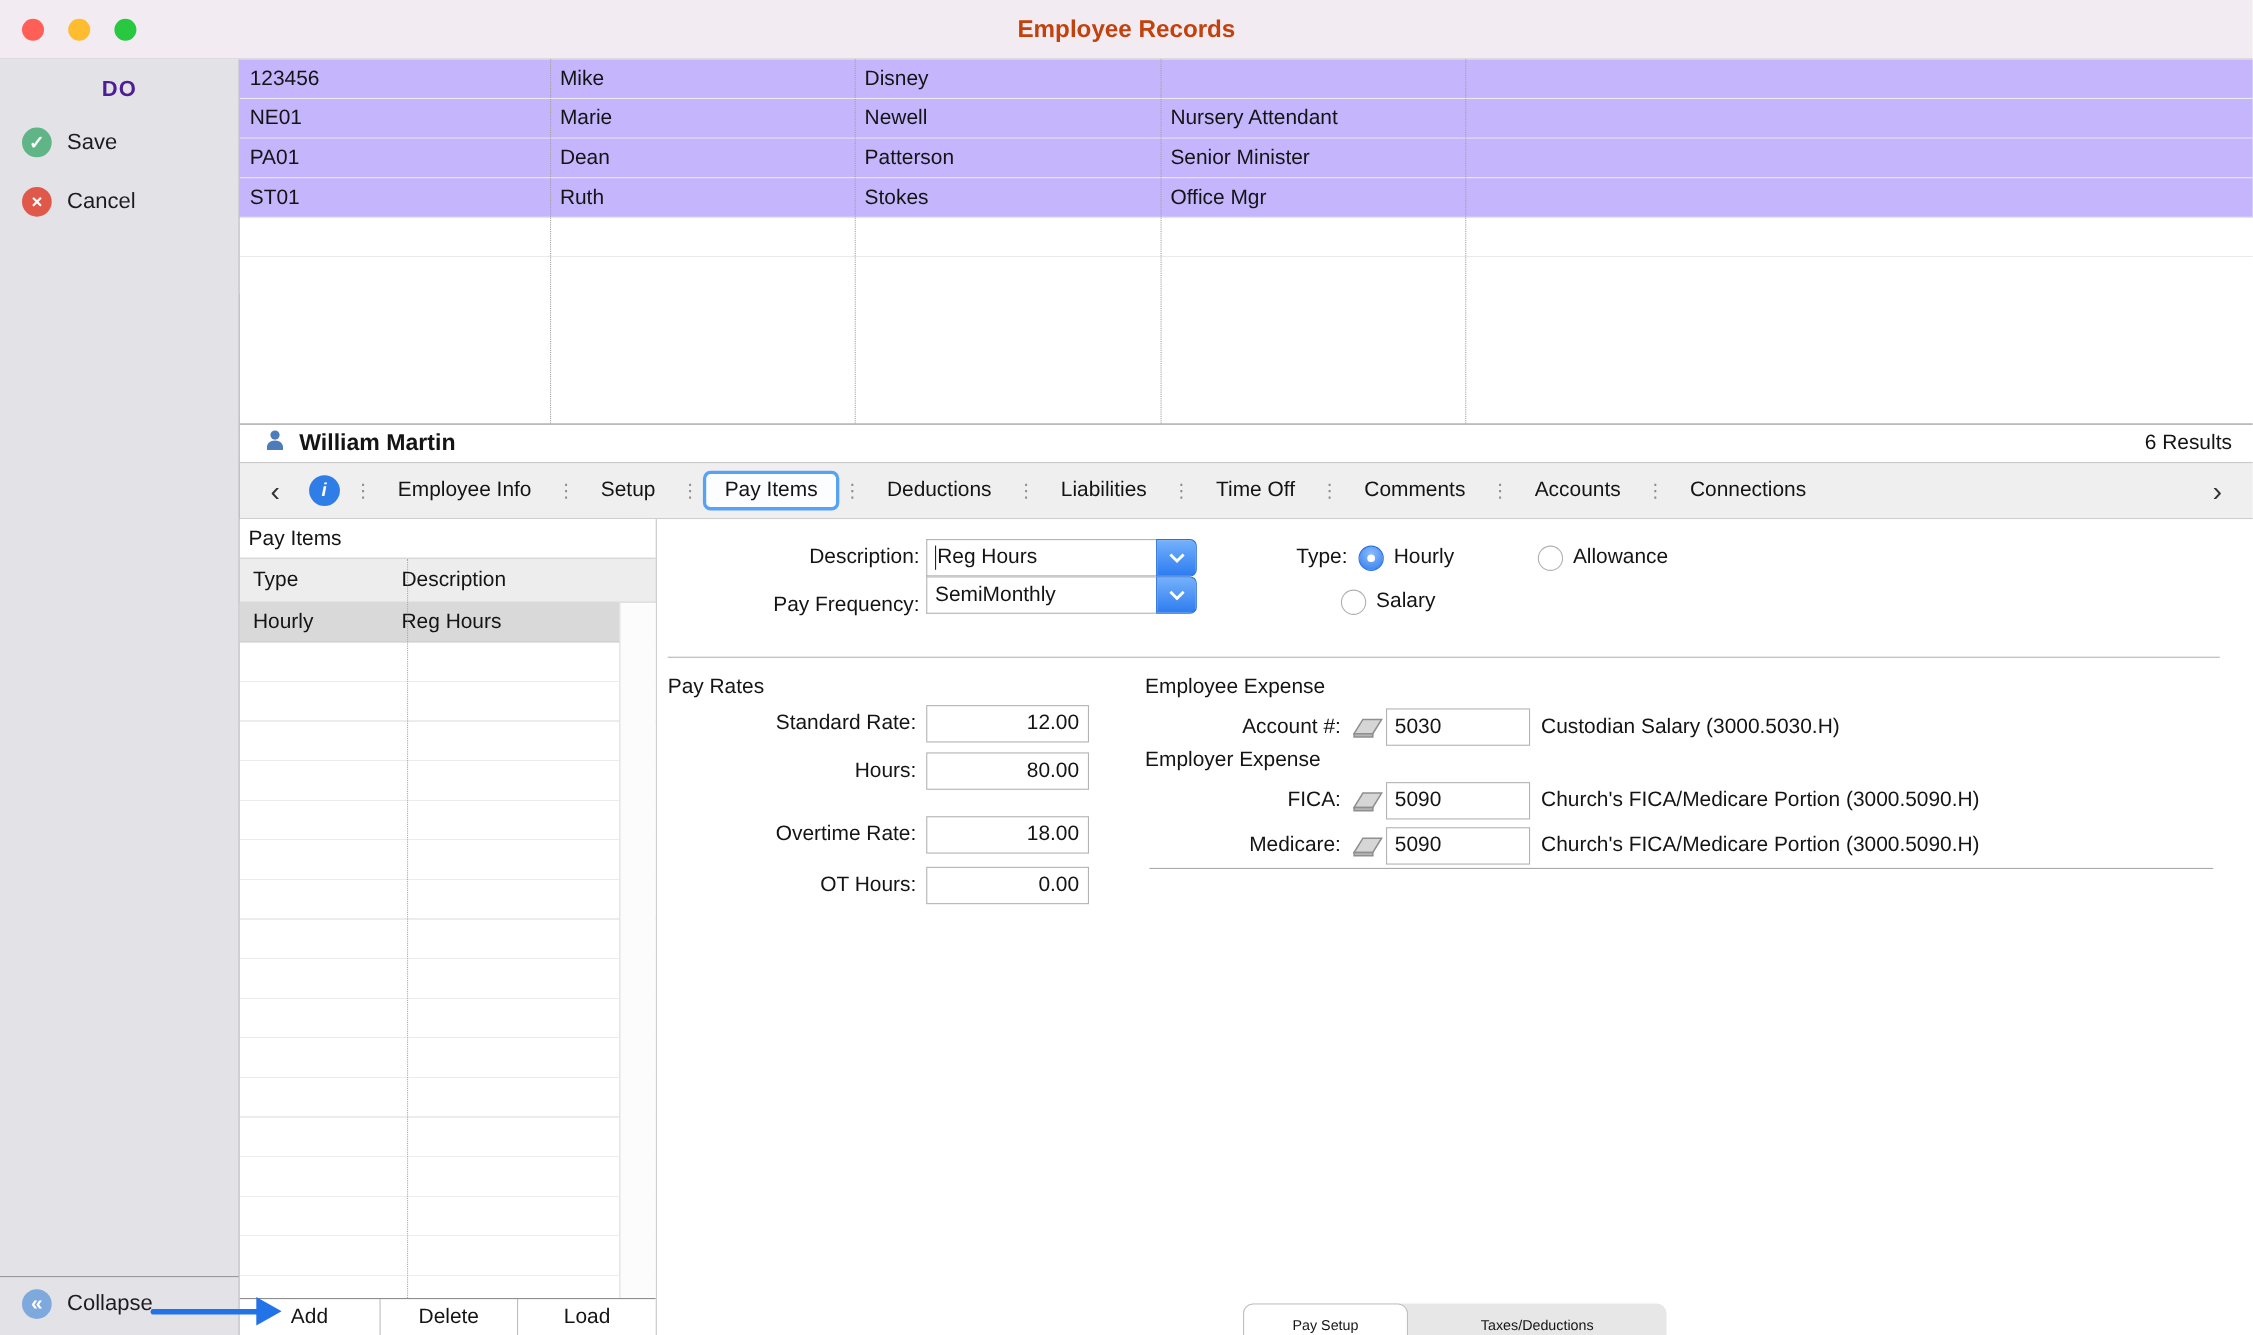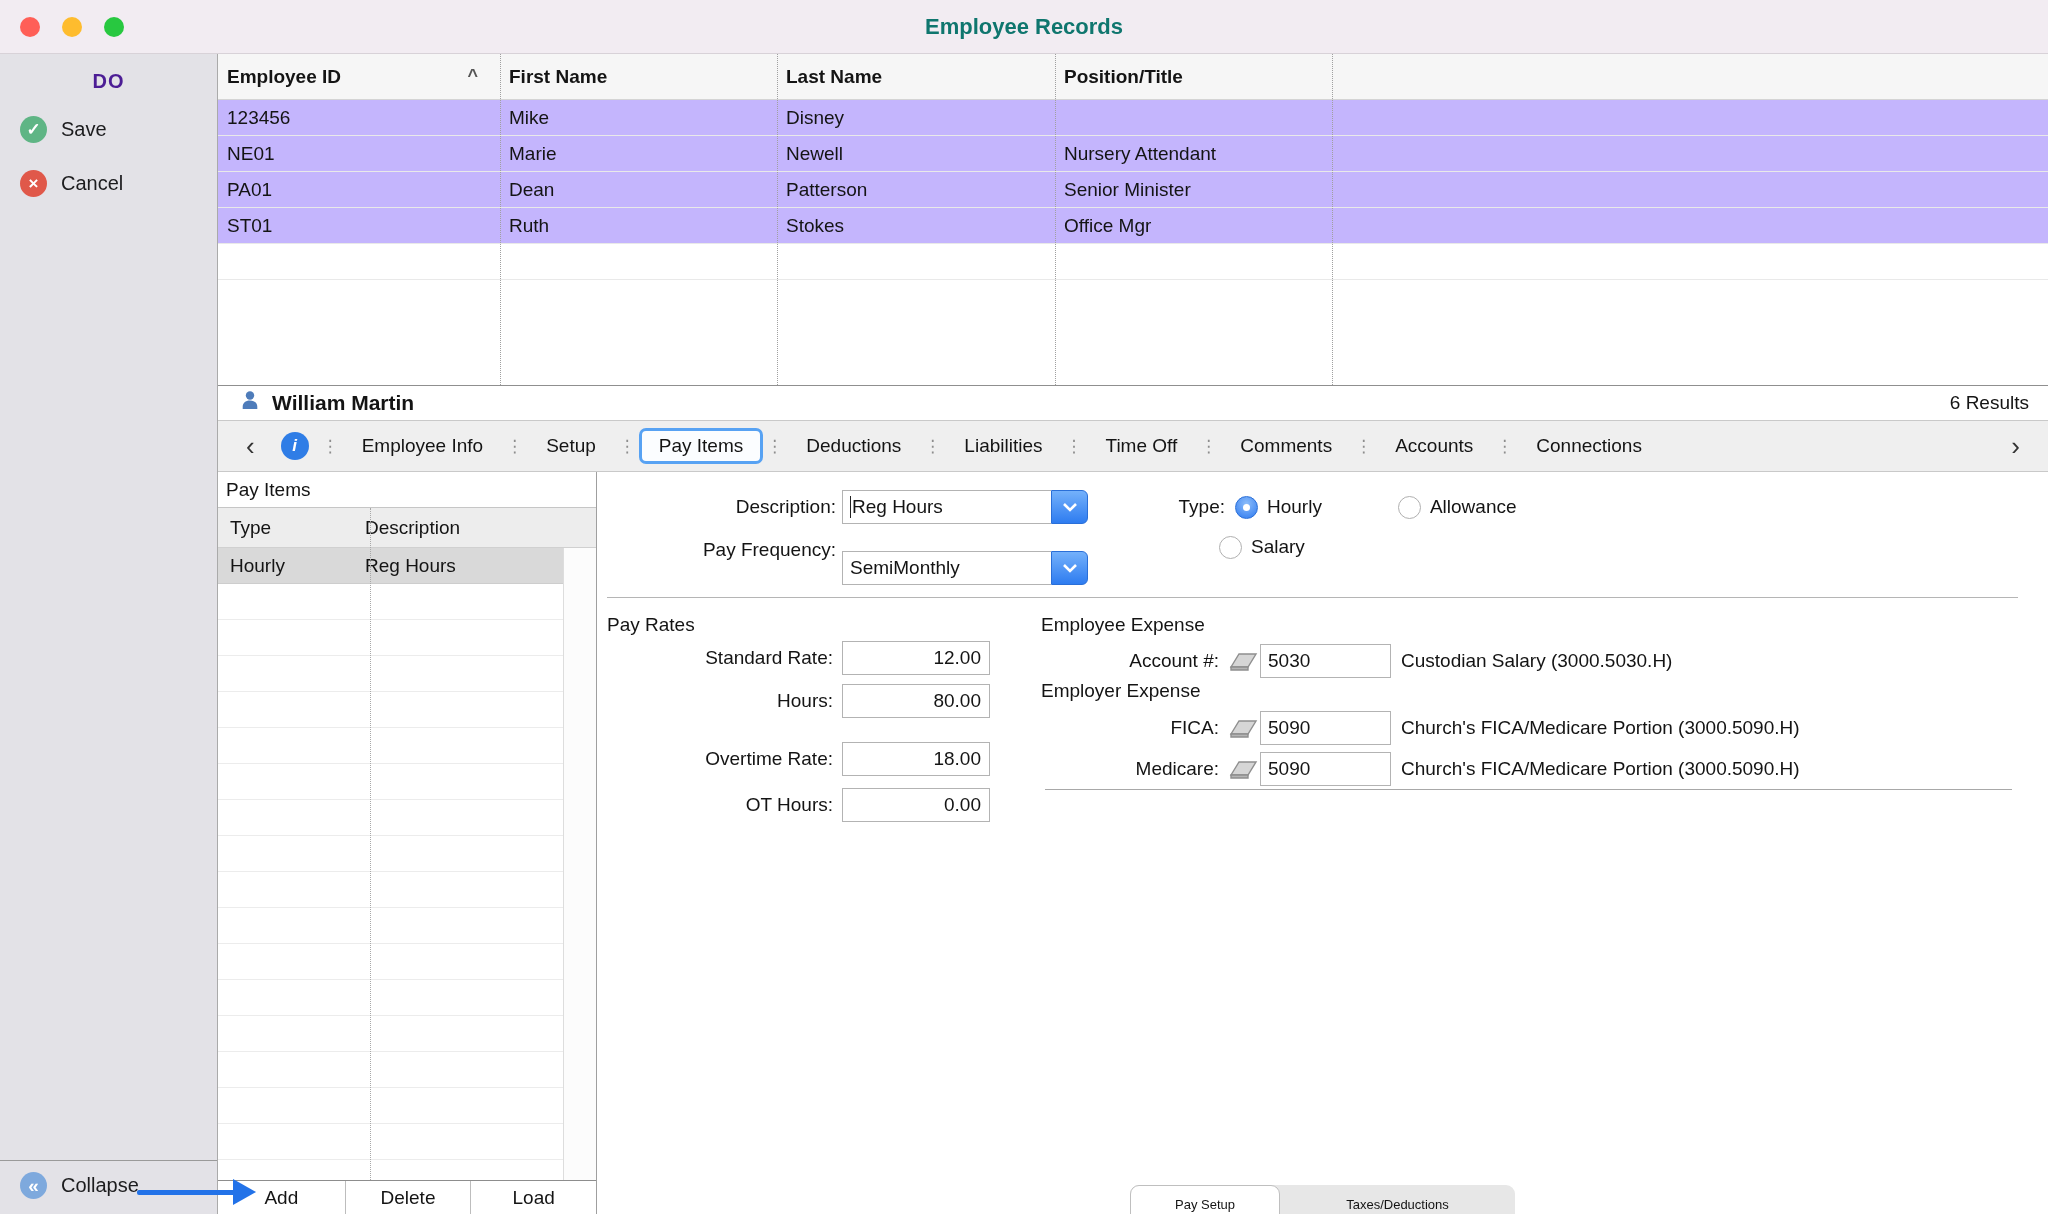--- a/index.html
+++ b/index.html
@@ -12,21 +12,21 @@
     color:#141414;
   }
 
   
   .titlebar { position:absolute; left:0; top:0; width:2048px; height:54px;
     background:#f2ecf2; border-bottom:1px solid #d8d2d8; }
   .light { position:absolute; top:17px; width:20px; height:20px; border-radius:50%; }
   .light.red { left:20px; background:#ff5f57; }
   .light.yellow { left:62px; background:#febc2e; }
   .light.green { left:104px; background:#28c840; }
-  .win-title { line-height:53px; text-align:center; font-weight:bold; font-size:22px; color:#0f766e; }
+  .win-title { line-height:53px; text-align:center; font-weight:bold; font-size:22px; color:#c2410c; }
 
   
   .sidebar { position:absolute; left:0; top:54px; width:218px; height:1160px;
     background:#e3e2e7; border-right:1px solid #aaaaaa; }
   .do-label { padding-top:16px; text-align:center; color:#4c1d95; font-weight:bold;
     font-size:20px; letter-spacing:1px; }
   .side-item { position:absolute; left:20px; display:flex; align-items:center; gap:14px;
     font-size:20px; color:#1c1c1e; }
   .side-item.save { top:62px; }
   .side-item.cancel { top:116px; }
@@ -151,30 +151,20 @@
     <span>Cancel</span>
   </div>
   <div class="side-divider"></div>
   <div class="side-item collapse">
     <span class="icon-circle blue">«</span>
     <span>Collapse</span>
   </div>
 </div>
 
 <div class="emp-table">
-  <div class="grid-row thead">
-    <div class="th-first">
-      <span>Employee ID</span>
-      <span class="sort-caret">^</span>
-    </div>
-    <div>First Name</div>
-    <div>Last Name</div>
-    <div>Position/Title</div>
-    <div></div>
-  </div>
 
   <div class="grid-row trow">
     <div>123456</div>
     <div>Mike</div>
     <div>Disney</div>
     <div></div>
     <div></div>
   </div>
   <div class="grid-row trow">
     <div>NE01</div>
@@ -270,21 +260,21 @@
         <span>Reg Hours</span>
       </span>
     <span class="dd-btn">
       <svg width="16" height="10" viewBox="0 0 16 10">
           <polyline points="2,2 8,8 14,2" fill="none" stroke="#ffffff" stroke-width="2.6"></polyline>
         </svg>
     </span>
   </div>
 
   <div class="rlabel" style="left:0; top:61px; width:239px;">Pay Frequency:</div>
-  <div class="field" style="left:245px; top:79px;">
+  <div class="field" style="left:245px; top:52px;">
     <span class="box">
         <span>SemiMonthly</span>
       </span>
     <span class="dd-btn">
       <svg width="16" height="10" viewBox="0 0 16 10">
           <polyline points="2,2 8,8 14,2" fill="none" stroke="#ffffff" stroke-width="2.6"></polyline>
         </svg>
     </span>
   </div>
 

